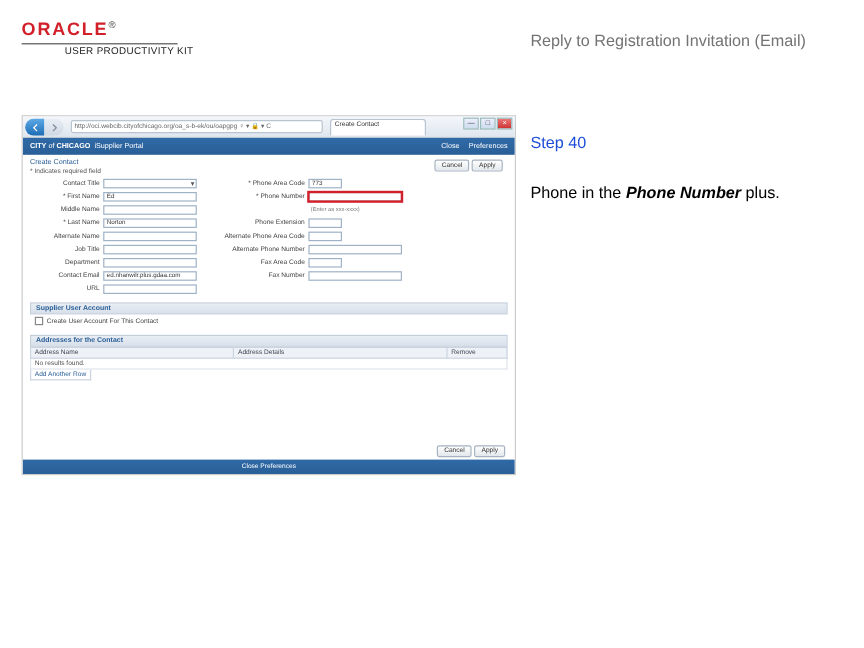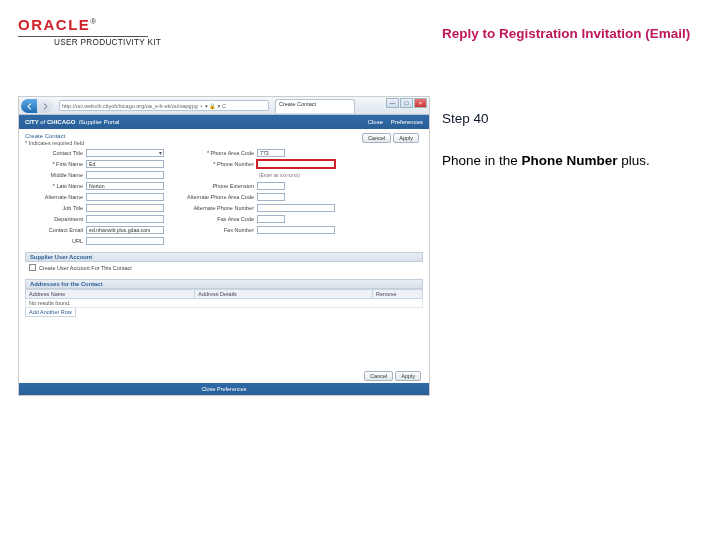--- a/index.html
+++ b/index.html
@@ -4,21 +4,21 @@
 <style>
   * { box-sizing: border-box; margin: 0; padding: 0; }
   body { width: 720px; height: 540px; background: #fff; font-family: Arial, sans-serif; position: relative; }
 
   .logo-block { position: absolute; top: 16px; left: 18px; }
   .logo-oracle { font-family: Arial, sans-serif; font-weight: bold; font-size: 15px; letter-spacing: 1.5px; color: #d2202a; margin-top: 12px; }
   .logo-r { font-size: 8px; vertical-align: super; color: #444; }
   .logo-rule { width: 130px; height: 1px; background: #555; margin: 2px 0 1px 0; }
   .logo-sub { font-size: 8.2px; letter-spacing: 0.3px; color: #222; padding-left: 36px; }
 
-  .page-title { position: absolute; top: 26px; left: 442px; font-size: 13.5px; color: #be185d; font-weight: bold; }
+  .page-title { position: absolute; top: 26px; left: 442px; font-size: 13.5px; color: #737373; }
 
   .screenshot { position: absolute; top: 96px; left: 18px; width: 412px; height: 300px; border: 1px solid #ccc; background: #fff; font-size: 6px; color: #333; overflow: hidden; }
 
   .browser-chrome { height: 18px; background: linear-gradient(#f4f7fb, #dfe6ee); border-bottom: 1px solid #b9c4d1; position: relative; }
   .nav-arrows { position: absolute; top: 2px; left: 2px; display: flex; gap: 0; }
   .nav-btn { width: 16px; height: 14px; border-radius: 7px 0 0 7px; background: linear-gradient(#5ea9e6, #1d6db5); display: flex; align-items: center; justify-content: center; }
   .nav-btn.right { border-radius: 0 7px 7px 0; background: linear-gradient(#e8eef5, #cfd9e4); }
   .nav-btn svg { width: 7px; height: 7px; }
   .addr { position: absolute; top: 3px; left: 40px; width: 210px; height: 11px; background: #fff; border: 1px solid #b9c4d1; border-radius: 2px; font-size: 5.5px; padding: 0 2px; line-height: 10px; color: #666; overflow: hidden; }
   .tab { position: absolute; top: 2px; left: 256px; width: 80px; height: 14px; background: #fff; border: 1px solid #b9c4d1; border-bottom: none; border-radius: 3px 3px 0 0; font-size: 5.5px; padding: 1px 3px; color: #333; }
@@ -54,23 +54,23 @@
 
   .tbl { width: 100%; border-collapse: collapse; font-size: 5.5px; }
   .tbl th { background: #eef2f7; border: 1px solid #cbd5e1; text-align: left; padding: 1px 3px; color: #445; font-weight: normal; }
   .tbl td { border: 1px solid #e0e6ee; padding: 1px 3px; color: #555; height: 9px; }
   .addrow { font-size: 5.5px; color: #2a5f97; border: 1px solid #cbd5e1; border-top: none; padding: 1px 3px; display: inline-block; }
 
   .footer-band { position: absolute; bottom: 0; left: 0; right: 0; height: 12px; background: linear-gradient(#2f6aa7,#2a5f97); }
   .footer-btns { position: absolute; bottom: 14px; right: 8px; display: flex; gap: 2px; }
   .footer-txt { position: absolute; bottom: 0; left: 50%; transform: translateX(-50%); font-size: 5.5px; color: #fff; line-height: 11px; }
 
-  .step-label { position: absolute; top: 111px; left: 442px; font-size: 13.5px; color: #0f172a; }
+  .step-label { position: absolute; top: 111px; left: 442px; font-size: 13.5px; color: #1d4ed8; }
   .instr { position: absolute; top: 153px; left: 442px; font-size: 13.5px; color: #000; }
-  .instr b { font-weight: bold; }
+  .instr b { font-weight: bold; font-style: italic; }
 </style>
 </head>
 <body>
 
 <div class="logo-block">
   <span class="logo-oracle">ORACLE</span><span class="logo-r">®</span>
   <div class="logo-rule"></div>
   <div class="logo-sub">USER PRODUCTIVITY KIT</div>
 </div>
 

